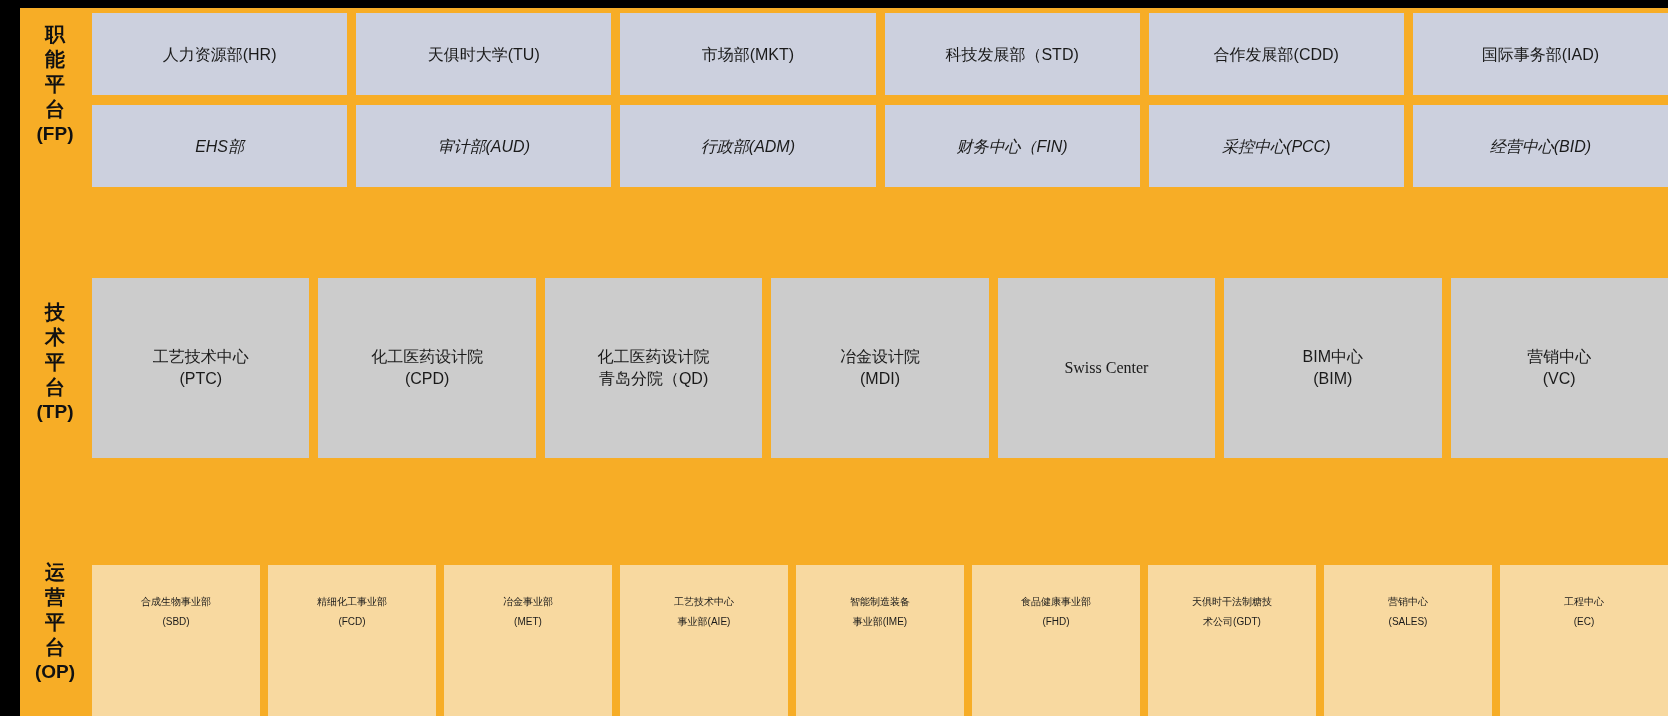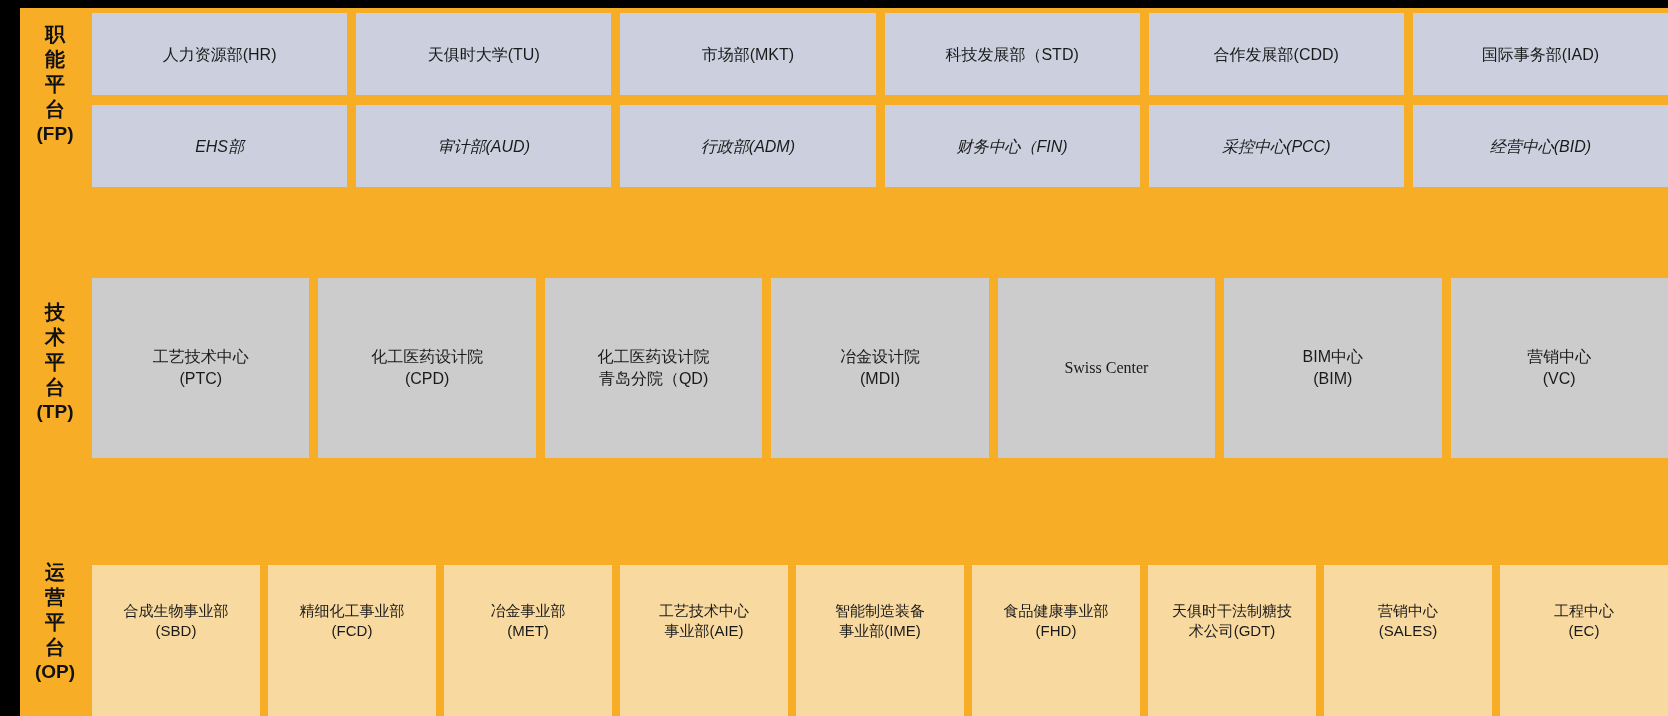--- a/index.html
+++ b/index.html
@@ -116,26 +116,26 @@
     margin-right: 9px;
     flex: 1 1 0;
   }
   #band-tp .cell:last-child { margin-right: 0; }
 
   
   #band-op { top: 565px; }
   #band-op .band-row { height: 151px; }
   #band-op .cell {
     background: #f8d9a0;
-    font-size: 15px;
+    font-size: 10px;
     line-height: 20px;
     margin-right: 8px;
     flex: 1 1 0;
     align-items: flex-start;
-    padding-top: 36px;
+    padding-top: 27px;
   }
   #band-op .cell:last-child { margin-right: 0; }
 
   
   .serif-label { font-family: "Liberation Serif", "DejaVu Serif", serif; }
 </style>
 </head>
 <body>
 
 <div id="chart-root">

